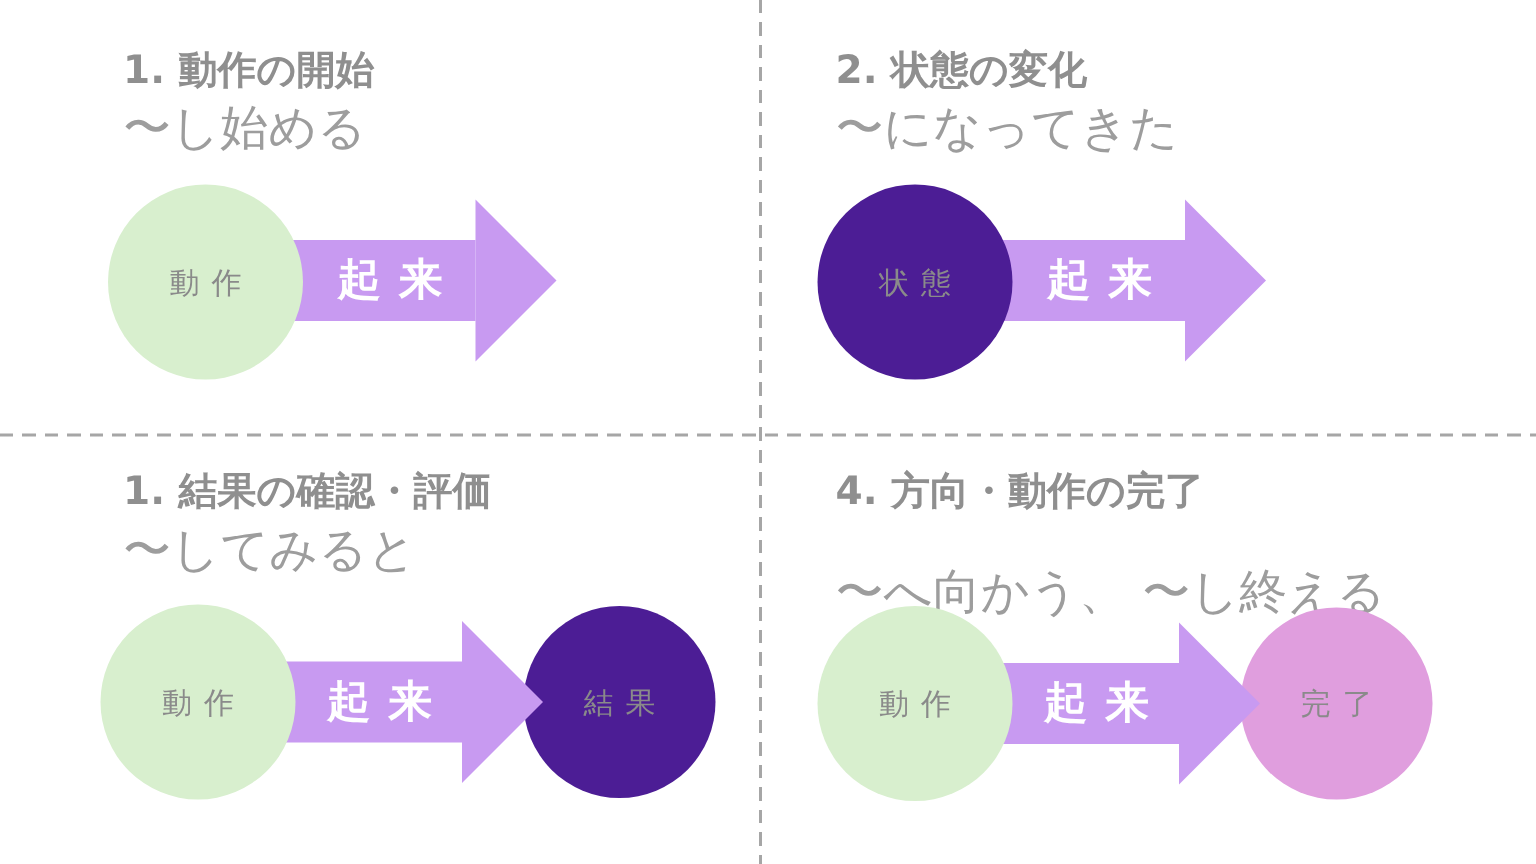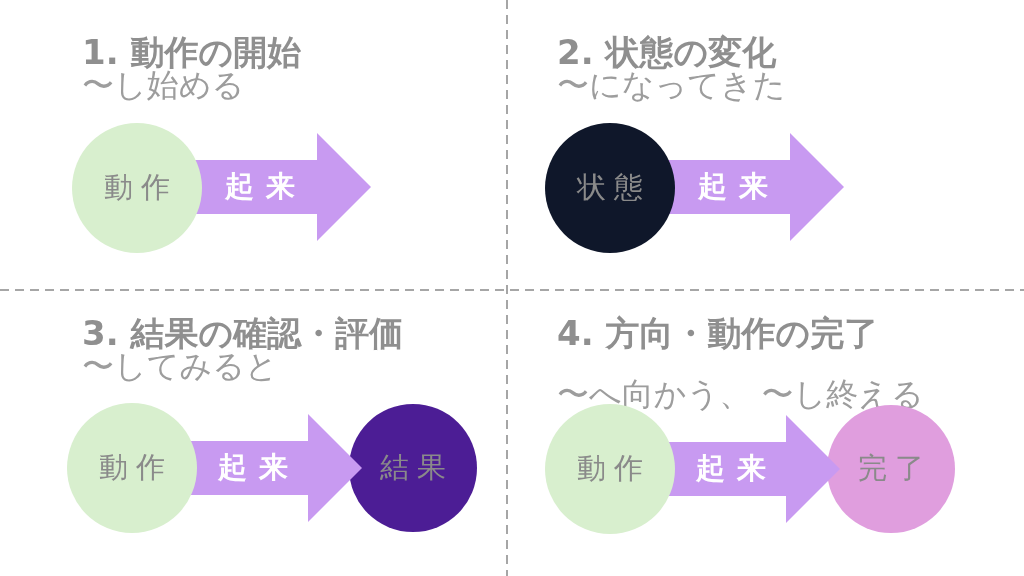--- a/index.html
+++ b/index.html
@@ -25,50 +25,50 @@
     background: repeating-linear-gradient(to bottom, #a6a6a6 0 9px, transparent 9px 15px);
   }
   .divider-h {
     position: absolute;
     left: 0; top: 289px;
     width: 1024px; height: 2px;
     background: repeating-linear-gradient(to right, #a6a6a6 0 9px, transparent 9px 15px);
   }
   .title {
     position: absolute;
-    font-size: 34px;
+    font-size: 26px;
     font-weight: bold;
     color: #8f8f8f;
     line-height: 1.2;
     white-space: nowrap;
   }
   .subtitle {
     position: absolute;
     font-size: 32px;
     font-weight: normal;
     color: #9d9d9d;
     line-height: 1.2;
     white-space: nowrap;
   }
   .circle {
     position: absolute;
     border-radius: 50%;
     display: flex;
     align-items: center;
     justify-content: center;
-    font-size: 29px;
+    font-size: 20px;
     color: #8a8a8a;
     letter-spacing: 8px;
     padding-left: 8px;
     box-sizing: border-box;
   }
   .circle.source { width: 130px; height: 130px; z-index: 3; }
   .circle.result { width: 128px; height: 128px; z-index: 1; }
   .c-green  { background: #d8efce; }
-  .c-blue   { background: #0f172a; }
+  .c-blue   { background: #4c1d95; }
   .c-orange { background: #4c1d95; }
   .c-pink   { background: #e09ede; }
   .arrow {
     position: absolute;
     height: 108px;
     z-index: 2;
   }
   .arrow .body {
     position: absolute;
     left: 0; top: 27px;
@@ -150,21 +150,21 @@
       <span>状態</span>
     </div>
     <div class="arrow">
       <div class="body"></div>
       <div class="head"></div>
       <div class="arrow-label">起来</div>
     </div>
   </div>
 
   <div class="q3">
-    <div class="title">3. 結果の確認・評価</div>
+    <div class="title">1. 結果の確認・評価</div>
     <div class="subtitle">〜してみると</div>
     <div class="circle source c-green">
       <span>動作</span>
     </div>
     <div class="arrow">
       <div class="body"></div>
       <div class="head"></div>
       <div class="arrow-label">起来</div>
     </div>
     <div class="circle result c-orange">

